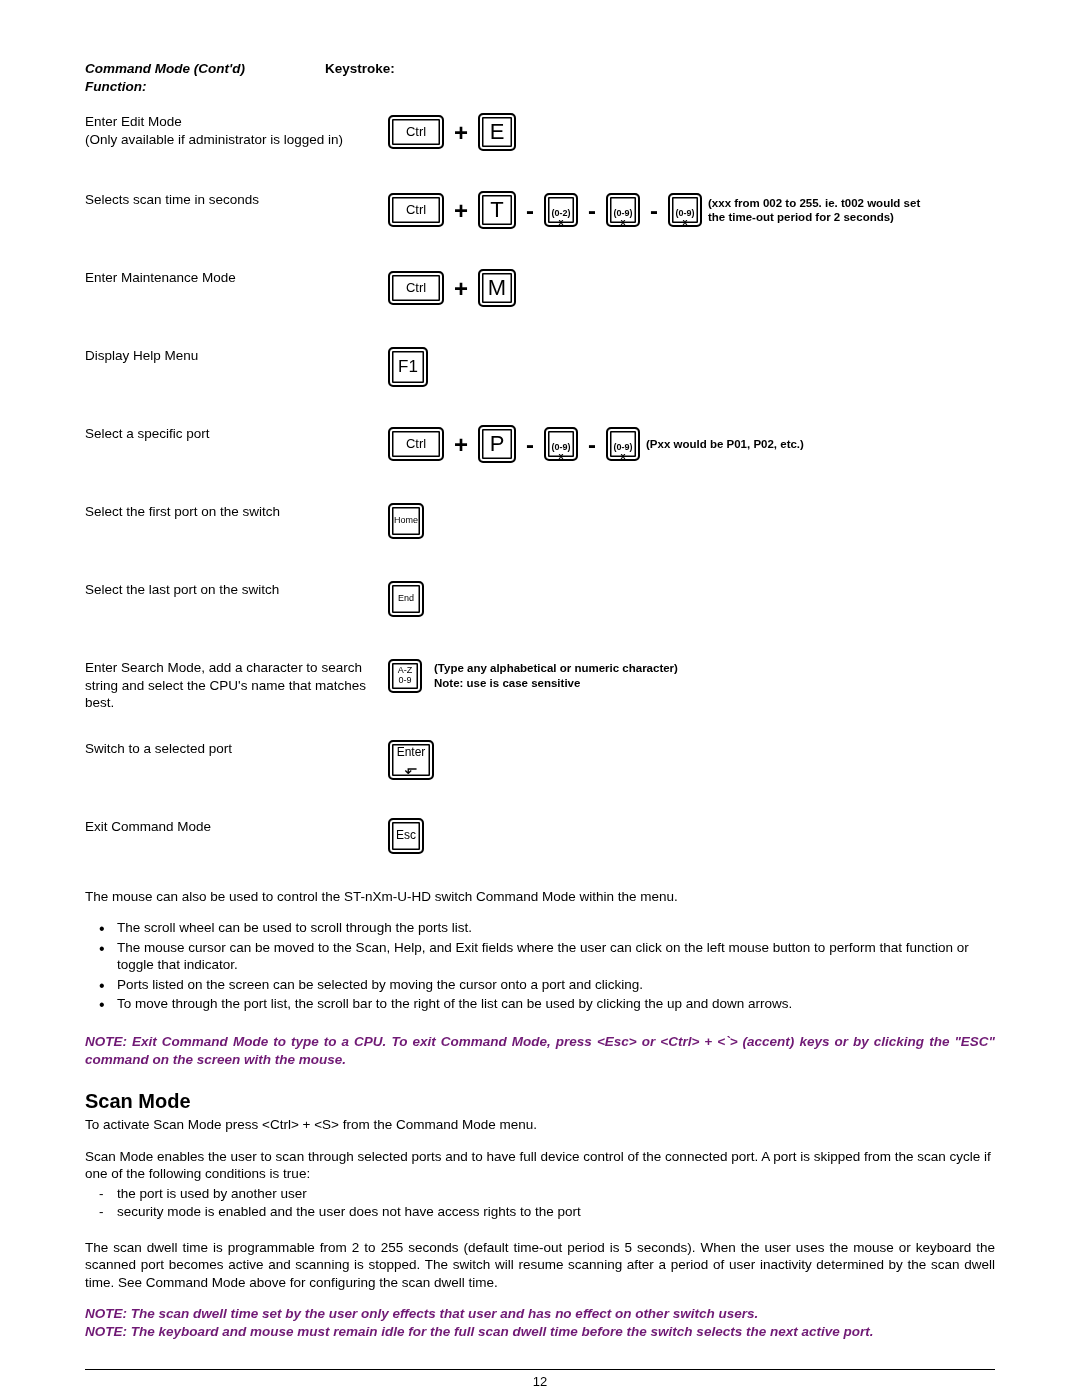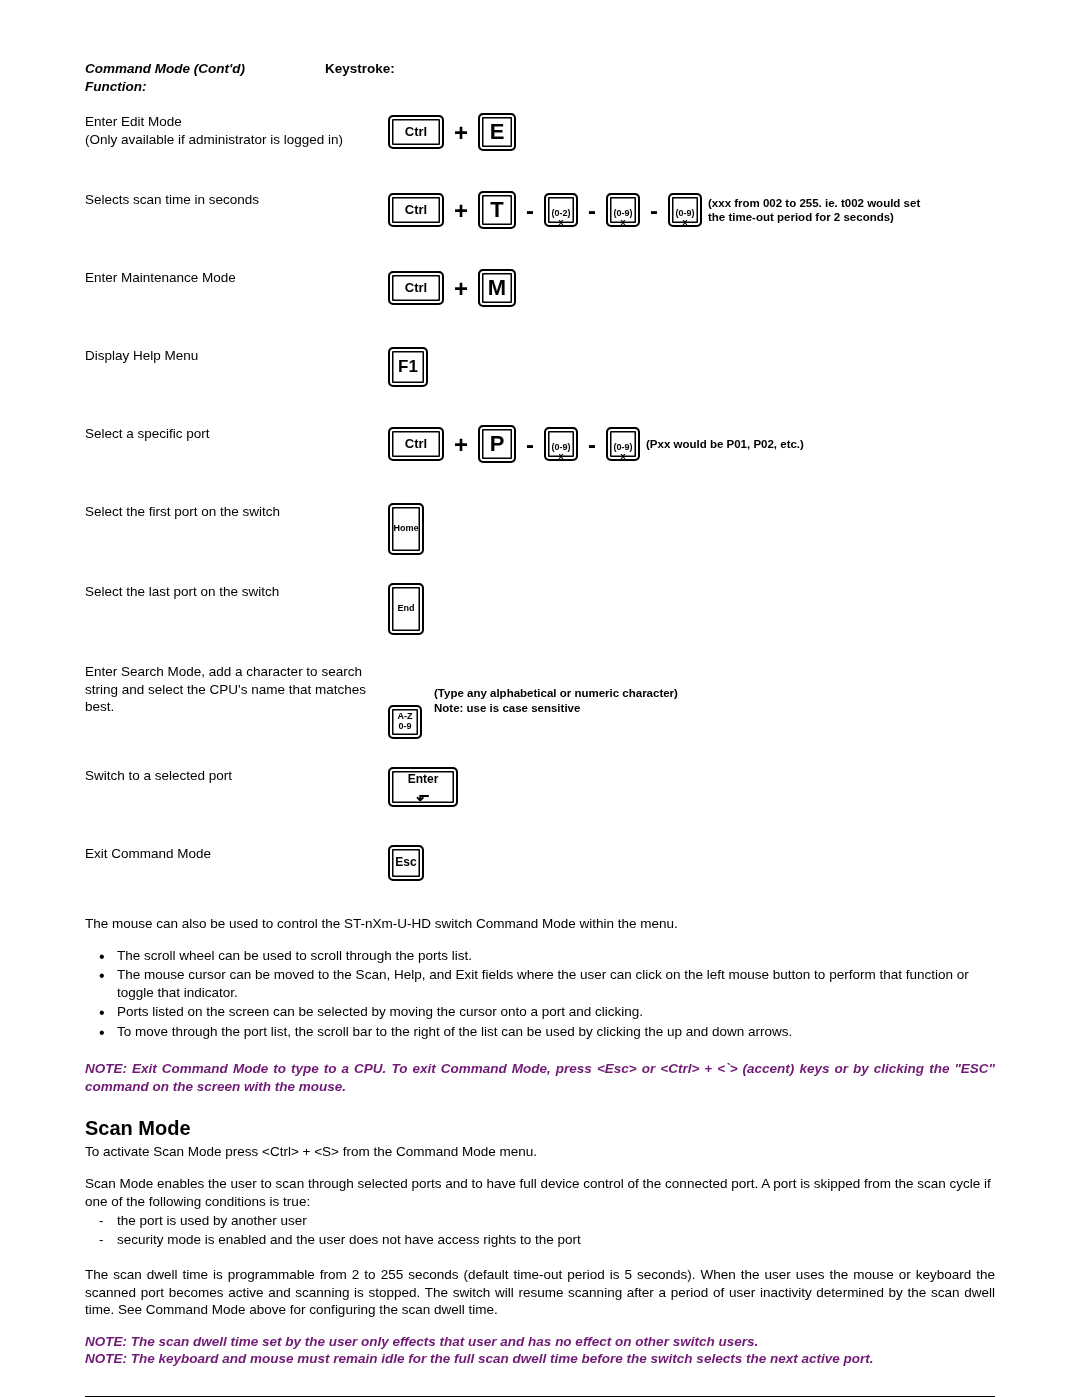--- a/index.html
+++ b/index.html
@@ -3,29 +3,29 @@
 <meta charset="utf-8">
 <style>
   body { font-family: Arial, Helvetica, sans-serif; background:#fff; color:#000; margin:0; padding:60px 85px 40px; font-size:13.5px; line-height:1.3; }
   .headers { display:flex; margin-bottom:10px; }
   .headers .left { width:240px; font-weight:bold;font-style:italic; }
   .headers .right { font-weight:bold; }
   .table { width:100%; }
   .row { display:flex; align-items:flex-start; min-height:50px; padding:8px 0 20px; }
   .func { width:300px; padding-right:3px; }
   .keys { flex:1; display:flex; align-items:center; flex-wrap:wrap; gap:6px; }
-  .key { display:inline-flex; align-items:center; justify-content:center; border:2.5px solid #000; border-radius:5px; box-shadow: inset 0 0 0 2px #fff, inset 0 0 0 3.5px #000; background:#fff; font-weight:bold; box-sizing:border-box; }
+  .key { display:inline-flex; align-items:center; justify-content:center; border:2.5px solid #000; border-radius:5px; box-shadow: inset 0 0 0 2px #fff, inset 0 0 0 3.5px #000; background:#fff; font-weight:normal; box-sizing:border-box; }
   .key.ctrl { width:56px; height:34px; font-size:13px; }
   .key.letter { width:38px; height:38px; font-size:22px; }
   .key.digitbox { width:34px; height:34px; font-size:9px; flex-direction:column; line-height:1.05; justify-content:center; padding-top:16px; font-weight:bold; }
   .key.digitbox .sub { font-size:9px; }
   .key.f1 { width:40px; height:40px; font-size:17px; }
-  .key.small { width:36px; height:52px; font-size:9px;text-align:right; }
-  .key.smalltxt { padding:0 4px; font-size:9px; height:34px; min-width:34px; flex-direction:column; line-height:1.1;margin-top:42px; }
-  .key.enter { width:70px; height:40px; font-size:12px; position:relative; flex-direction:column; gap:6px; line-height:1.0; }
+  .key.small { width:36px; height:36px; font-size:9px;text-align:right; }
+  .key.smalltxt { padding:0 4px; font-size:9px; height:34px; min-width:34px; flex-direction:column; line-height:1.1; }
+  .key.enter { width:46px; height:40px; font-size:12px; position:relative; flex-direction:column; gap:6px; line-height:1.0; }
   .key.enter .arrow { font-size:16px; line-height:0.6; }
   .key.esc { width:36px; height:36px; font-size:12px; }
   .plus, .dash { font-size:24px; font-weight:bold; padding:0 4px; }
   .sidenote { font-size:11.5px; font-weight:bold; max-width:220px; line-height:1.25; }
   .bullets { margin:14px 0 20px; padding-left:0; }
   .bullets li { list-style:none; position:relative; padding-left:32px; margin:2px 0; }
   .bullets li:before { content:"•"; position:absolute; left:14px; font-size:16px; }
   .dashlist { margin:2px 0 18px; padding-left:0; }
   .dashlist li { list-style:none; position:relative; padding-left:32px; margin:1px 0; }
   .dashlist li:before { content:"-"; position:absolute; left:14px; }

